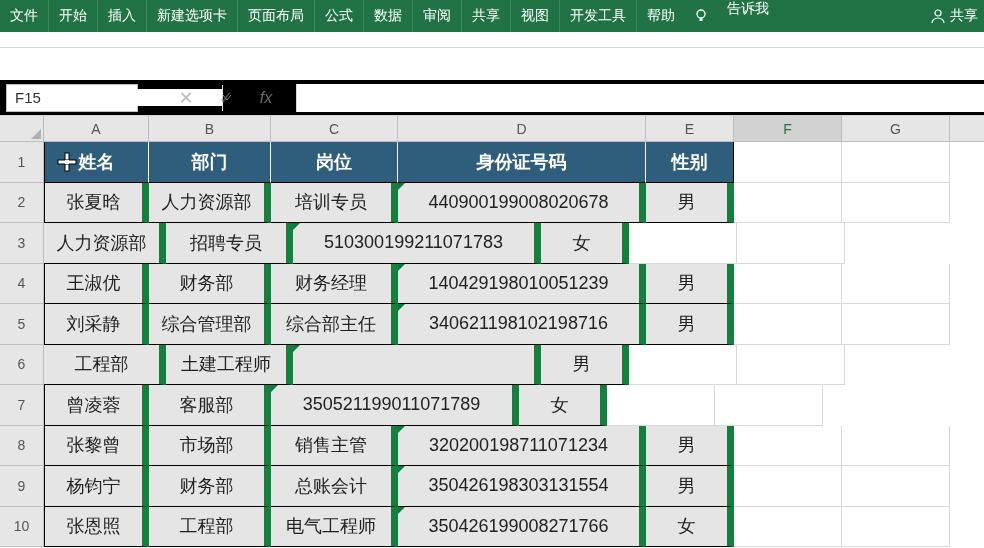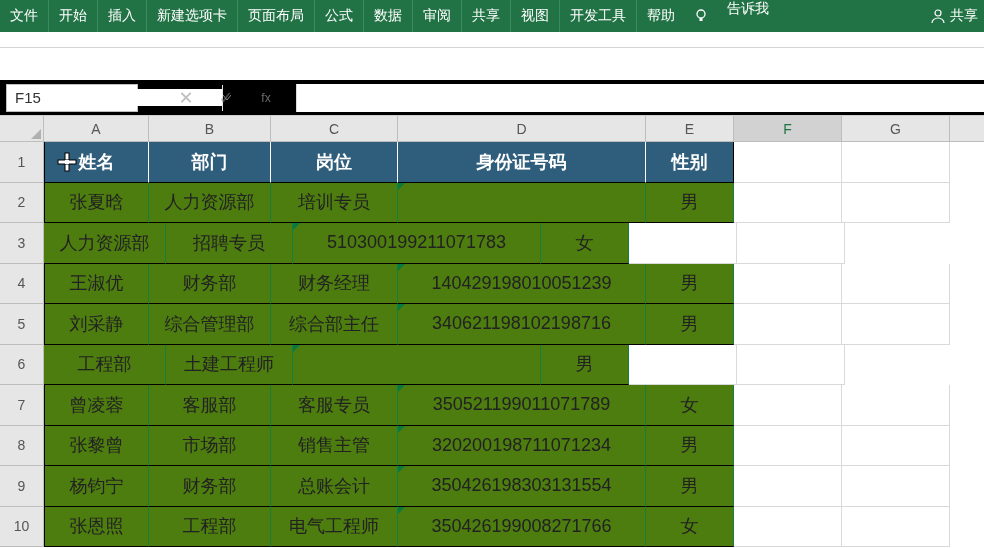--- a/index.html
+++ b/index.html
@@ -85,21 +85,21 @@
     display:flex; align-items:center; gap: 0; margin-left: 28px;
     color:#6b6b6b;
   }
   .fx-btn {
     width: 40px;
     height: 28px;
     display:flex; align-items:center; justify-content:center;
     font-size:18px; color:#8a8a8a;
   }
   .fx-btn.disabled { opacity:0.55; }
-  .fx-label { font-size:12px; color:#6b6b6b; }
+  .fx-label { font-style: italic; font-size:16px; color:#6b6b6b; }
   .formula-input {
     flex:1;
     height:28px;
     margin-left: 10px;
     border:none;
     outline:none;
     padding: 0 6px;
     font-size:14px;
     border-left: 1px solid #d9d9d9;
   }
@@ -173,24 +173,24 @@
   }
   .hdr-cell{
     background:#2f5d7c;
     color:#fff;
     font-size:18px;
     font-weight:700;
     border-right:1px solid #fff;
     border-bottom:1px solid #000;
   }
   .data-cell{
-    background:#4d7c0f;
+    background:#e5e5e5;
     color:#222;
     font-size:18px;
-    border-right:1px solid #15803d;
+    border-right:7px solid #15803d;
     border-bottom:1px solid #000;
   }
   .data-left{ border-left:1px solid #000;}
   .tri{
     position:absolute;
     left:0; top:0;
     width:0;height:0;
     border-style:solid;
     border-width:7px 7px 0 0;
     border-color:#0a7b3e transparent transparent transparent;
@@ -297,20 +297,21 @@
             <span>张夏晗</span>
           </div>
           <div class="cell-base data-cell cB">
             <span>人力资源部</span>
           </div>
           <div class="cell-base data-cell cC">
             <span>培训专员</span>
           </div>
           <div class="cell-base data-cell cD">
             <div class="tri"></div>
+            <span>440900199008020678</span>
           </div>
           <div class="cell-base data-cell cE">
             <span>男</span>
           </div>
           <div class="cell-base empty-cell cF"></div>
           <div class="cell-base empty-cell cG"></div>
         </div>
         <div class="row">
           <div class="row-h">3</div>
           <div class="cell-base data-cell cB">
@@ -389,23 +390,20 @@
           <div class="cell-base empty-cell cG"></div>
         </div>
         <div class="row">
           <div class="row-h">7</div>
           <div class="cell-base data-cell cA data-left">
             <span>曾凌蓉</span>
           </div>
           <div class="cell-base data-cell cB">
             <span>客服部</span>
           </div>
-          <div class="cell-base data-cell cC">
-            <span>客服专员</span>
-          </div>
           <div class="cell-base data-cell cD">
             <div class="tri"></div>
             <span>350521199011071789</span>
           </div>
           <div class="cell-base data-cell cE">
             <span>女</span>
           </div>
           <div class="cell-base empty-cell cF"></div>
           <div class="cell-base empty-cell cG"></div>
         </div>

